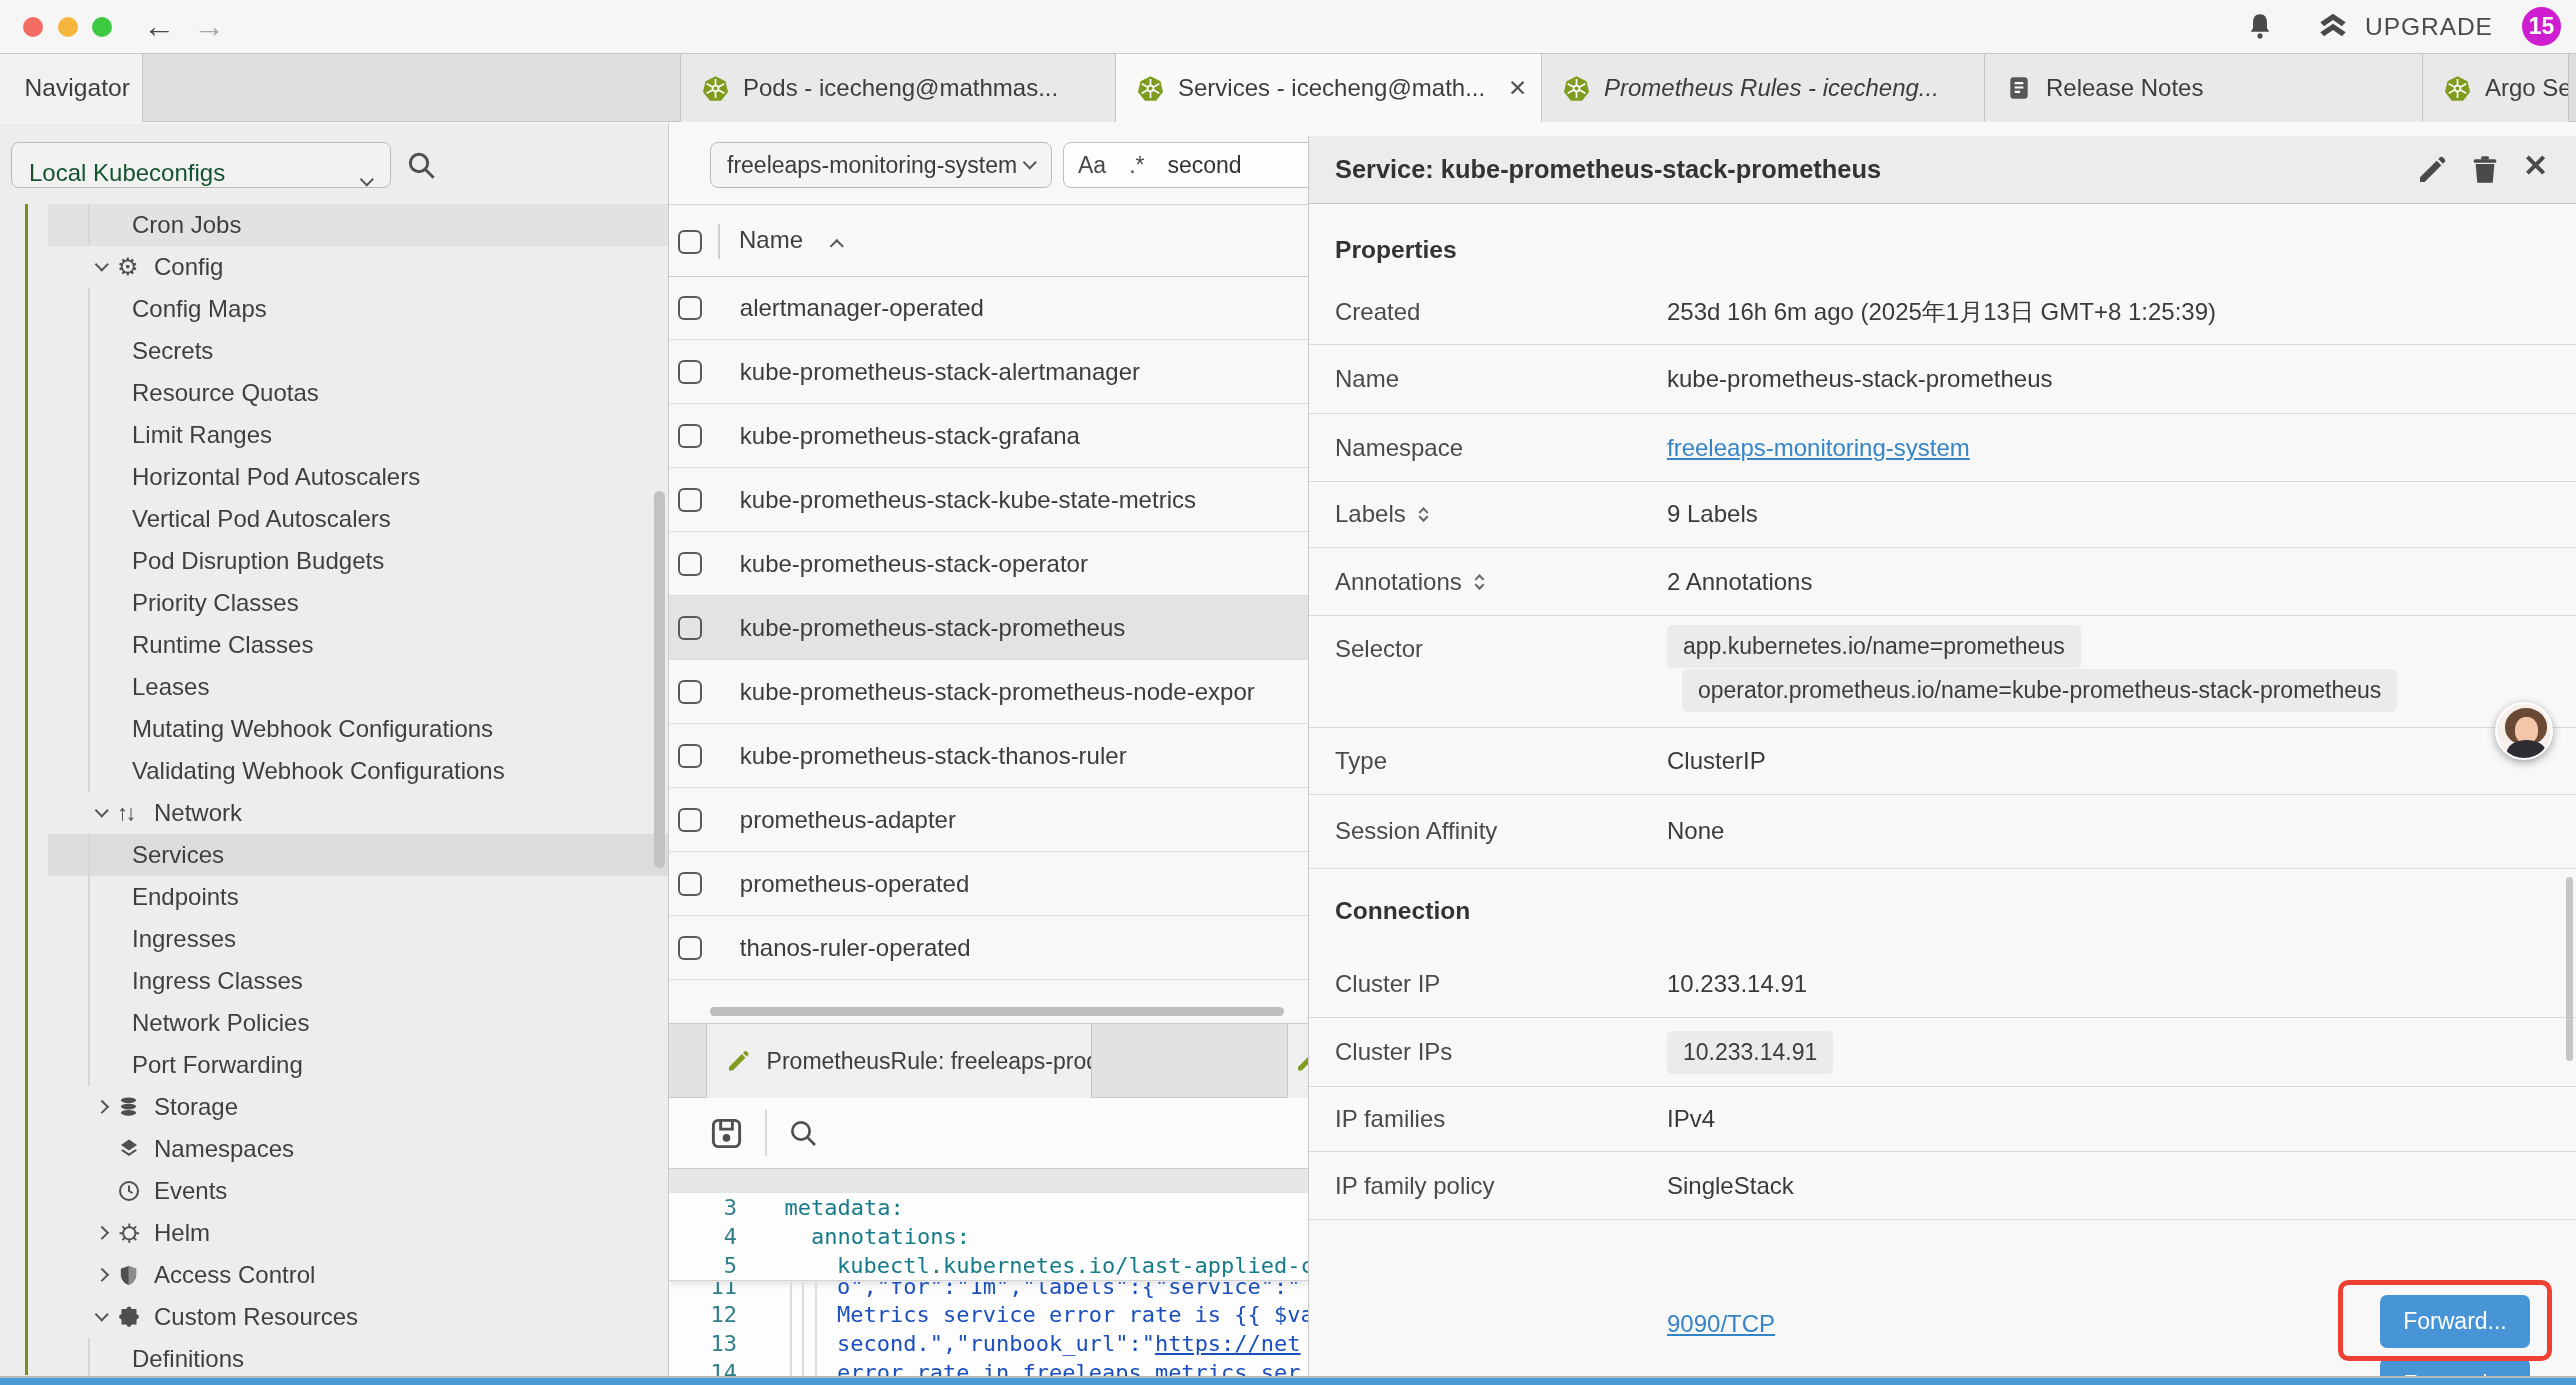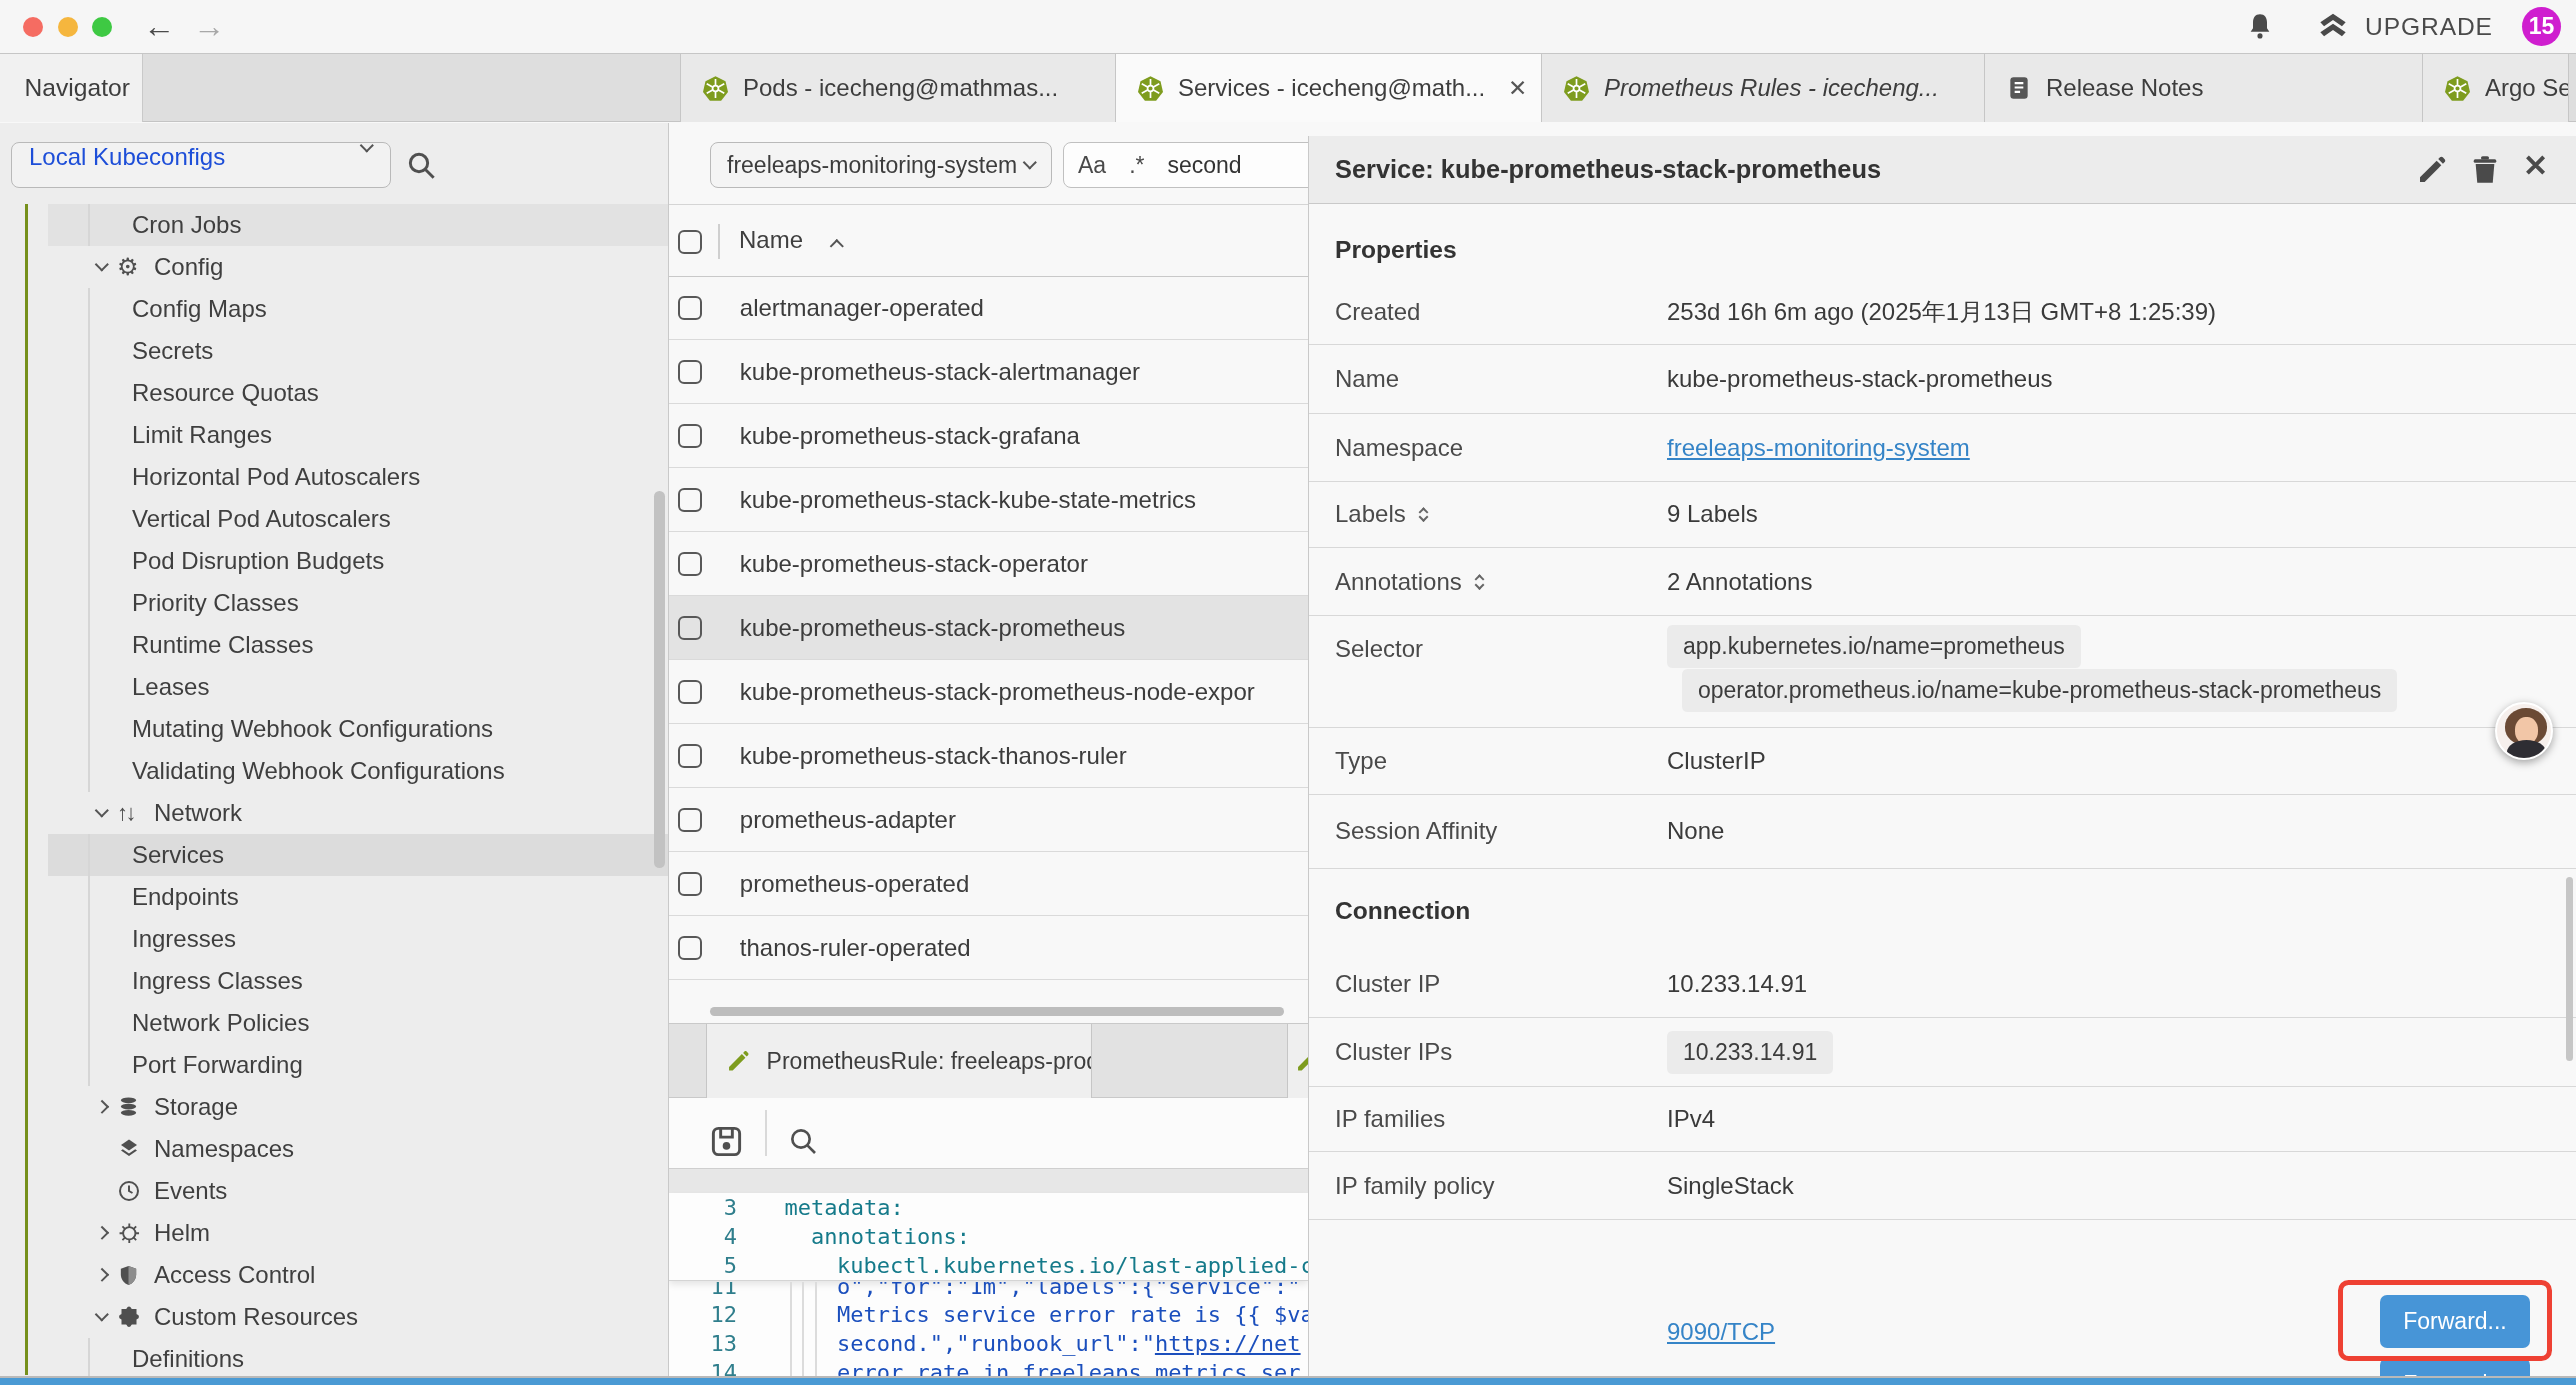--- a/index.html
+++ b/index.html
@@ -1,19 +1,19 @@
 <!DOCTYPE html>
 <html style="font-size:14px"><head>
 <meta charset="utf-8">
 <style>
   html,body{margin:0;padding:0;background:#999;}
   *{box-sizing:border-box;}
   .root{position:relative;width:2576px;height:1385px;overflow:hidden;
         background:#f8f8f8;font-family:"Liberation Sans",sans-serif;color:#3f3f3f;}
-  .abs{position:absolute;margin-top:8px;}
+  .abs{position:absolute;}
 
   
   .topbar{position:absolute;left:0;top:0;width:2576px;height:54px;background:#f6f6f6;border-bottom:1.8px solid #c6c6c6;}
   .tl{position:absolute;top:16.7px;width:20px;height:20px;border-radius:50%;}
   .nav-arrow{position:absolute;top:5.3px;font-size:32px;line-height:42px;}
   .bell{position:absolute;left:2246px;top:12.3px;}
   .upg-ico{position:absolute;left:2317px;top:11.4px;}
   .upg-txt{position:absolute;left:2365px;top:13px;font-size:24.6px;color:#4a4a4a;letter-spacing:0.9px;}
   .badge{position:absolute;left:2522px;top:7px;width:39px;height:39px;border-radius:50%;
          color:#fff;font-size:23px;font-weight:bold;display:flex;align-items:center;justify-content:center;}
@@ -26,21 +26,21 @@
   .tab{height:68px;display:flex;align-items:center;gap:14px;padding:0 21px;background:#e9e9e9;
        border-right:0.9px solid #c6c6c6;font-size:24px;color:#3d3d3d;overflow:hidden;white-space:nowrap;}
   .tab.first{border-left:0.9px solid #c6c6c6;}
   .tab.active{background:#fafafa;}
   .tab.italic .tlabel{font-style:italic;}
   .tab .close{margin-left:8.8px;font-size:23px;color:#555;}
 
   
   .sidebar{position:absolute;left:0;top:123px;width:669px;height:1256px;background:#ededed;border-right:0.9px solid #c9c9c9;overflow:hidden;}
   .kubesel{position:absolute;left:10.5px;top:19px;width:380px;height:46px;border:1.8px solid #b9b9b9;border-radius:8px;
-           display:flex;align-items:flex-start;padding:0 17.5px;font-size:24px;color:#1d4ed8;background:#f2f2f2;}
+           display:flex;align-items:flex-end;padding:0 17.5px;font-size:24px;color:#14532d;background:#f2f2f2;}
   .kubesel .chev{margin-left:auto;}
   .side-search{position:absolute;left:405px;top:26px;}
   .tree{position:absolute;left:0;top:81px;width:669px;}
   .trow{height:42px;display:flex;align-items:center;font-size:24px;color:#3f3f3f;position:relative;margin-left:48px;}
   .trow.hover{background:#e2e2e2;}
   .trow.selected{background:#dcdcdc;}
   .trow.child{padding-left:84px;}
   .trow.child::before{content:"";position:absolute;left:40px;top:0;bottom:0;width:1.8px;background:#d6d6d6;}
   .trow.group{padding-left:39px;}
   .gchev{width:30px;display:flex;align-items:center;justify-content:center;}

